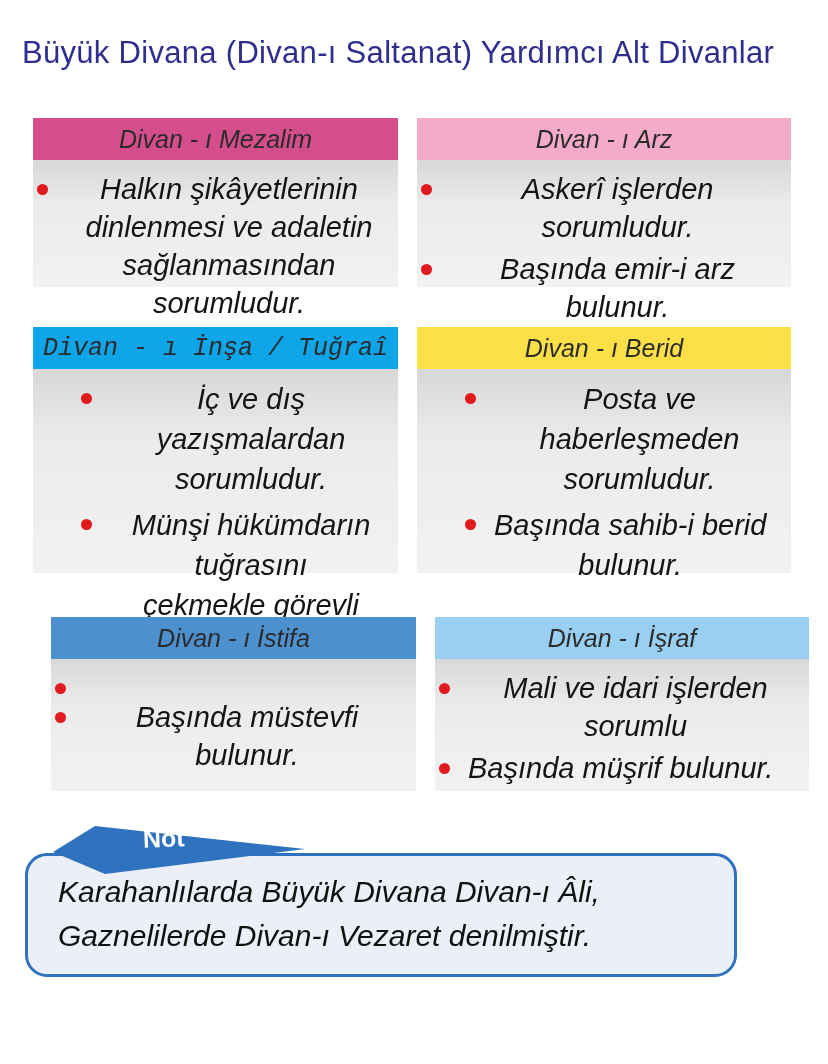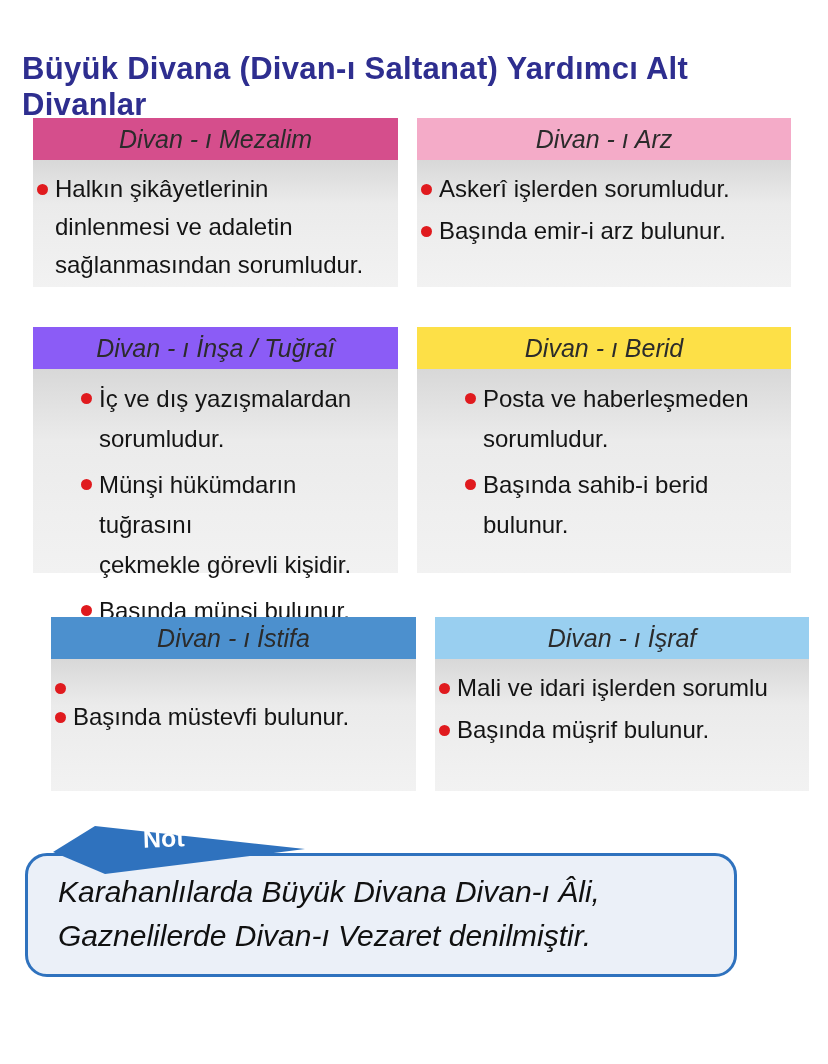--- a/index.html
+++ b/index.html
@@ -6,26 +6,26 @@
   body{
     width:828px;height:1064px;
     background:#ffffff;
     font-family:"Liberation Sans", sans-serif;
     position:relative;
     overflow:hidden;
   }
   .page{position:absolute;inset:0;}
 
   .title{
-    position:absolute;left:22px;top:30px;width:784px;
-    font-size:31px;font-weight:bold;letter-spacing:.3px;
+    position:absolute;left:22px;top:14px;width:784px;
+    font-size:31px;font-weight:normal;letter-spacing:.3px;
     color:#2E2E8F;
   }
 
-  .box{position:absolute;}
+  .box{position:absolute;text-align:center;}
   .col-l{left:33px;width:365px;}
   .col-r{left:417px;width:374px;}
   .r1{top:118px;}
   .r2{top:327px;}
   .r3{top:617px;margin-left:18px;}
 
   .box-header{
     height:42px;
     display:flex;align-items:center;justify-content:center;
     font-style:italic;font-size:25px;color:#2b2b2b;
@@ -33,22 +33,22 @@
   .box-body{
     list-style:none;margin:0;
     padding:10px 6px 0 4px;
     background:linear-gradient(180deg,#d8d8d8 0%,#ebebeb 35%,#f2f2f2 100%);
   }
   .r1 .box-body{height:117px;}
   .r2 .box-body{height:194px;padding-left:48px;}
   .r3 .box-body{height:122px;}
 
   .bullet-item{
-    display:flex;gap:7px;
-    font-size:24px;line-height:38px;color:#141414;
+    display:flex;gap:18px;
+    font-style:italic;font-size:29px;line-height:38px;color:#141414;
     margin-bottom:4px;
   }
   .r2 .bullet-item{line-height:40px;margin-bottom:6px;}
   .bullet-dot{
     flex:none;width:11px;height:11px;border-radius:50%;
     margin-top:14px;
   }
 
   .note-box{
     position:absolute;left:25px;top:853px;width:712px;height:124px;
@@ -93,21 +93,21 @@
           <span>Askerî işlerden sorumludur.</span>
         </li>
         <li class="bullet-item">
           <span class="bullet-dot" style="background-color: rgb(224, 26, 30);"></span>
           <span>Başında emir-i arz bulunur.</span>
         </li>
       </ul>
   </section>
 
   <section class="box col-l r2">
-    <header class="box-header" style="background-color: #8b5cf6;">Divan - ı İnşa / Tuğraî</header>
+    <header class="box-header" style="background-color: #0ea5e9; font-family: Liberation Mono, monospace;">Divan - ı İnşa / Tuğraî</header>
     <ul class="box-body">
         <li class="bullet-item">
           <span class="bullet-dot" style="background-color: rgb(224, 26, 30);"></span>
           <span>İç ve dış yazışmalardan<br>sorumludur.</span>
         </li>
         <li class="bullet-item">
           <span class="bullet-dot" style="background-color: rgb(224, 26, 30);"></span>
           <span>Münşi hükümdarın tuğrasını<br>çekmekle görevli kişidir.</span>
         </li>
         <li class="bullet-item">

